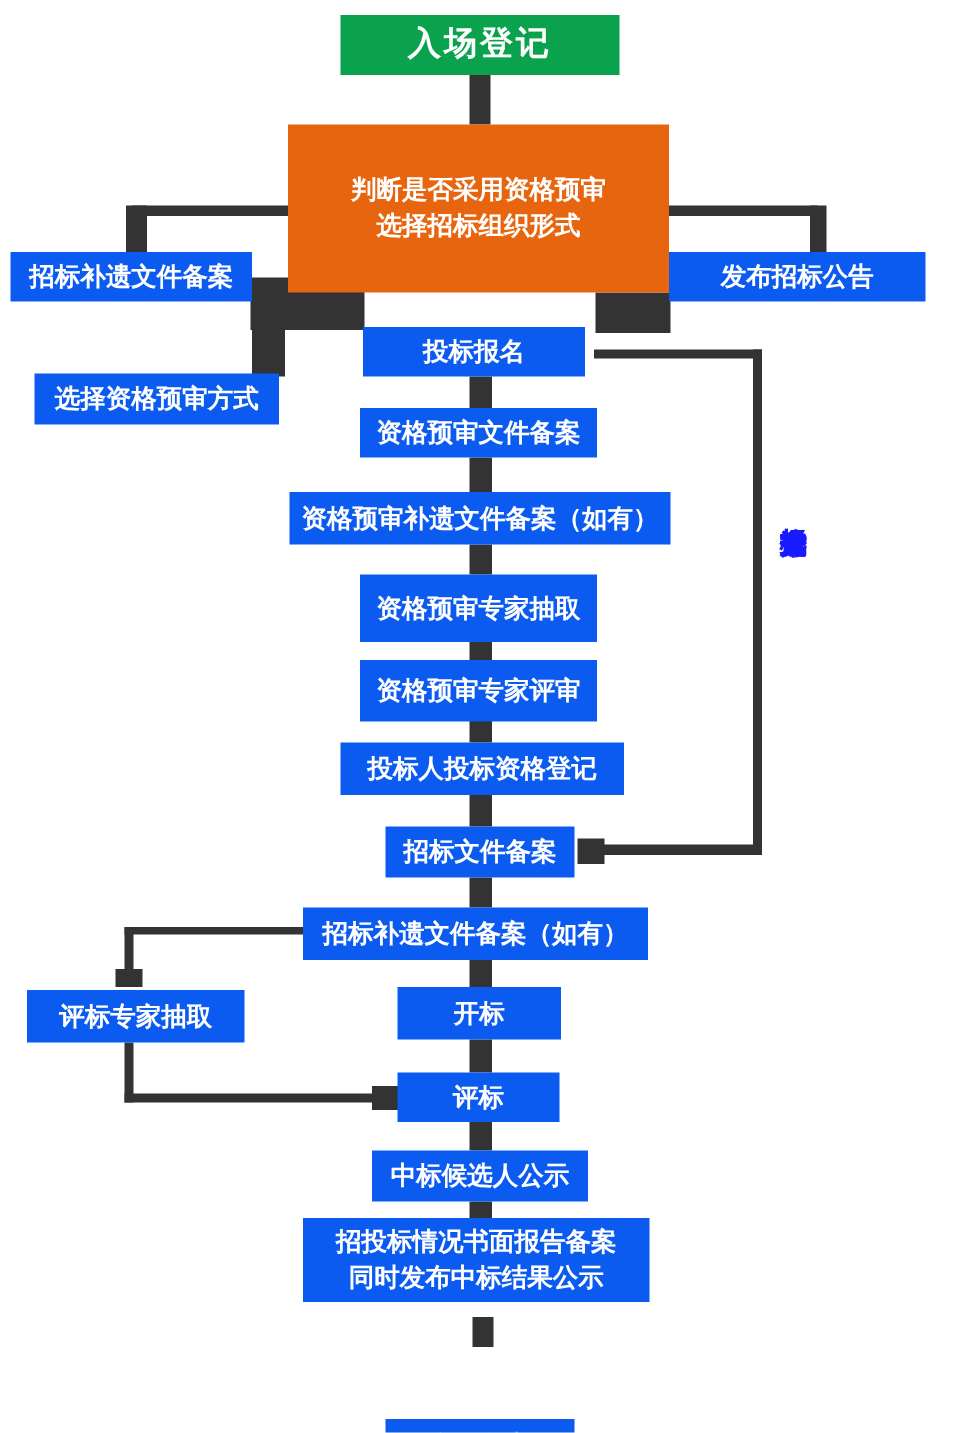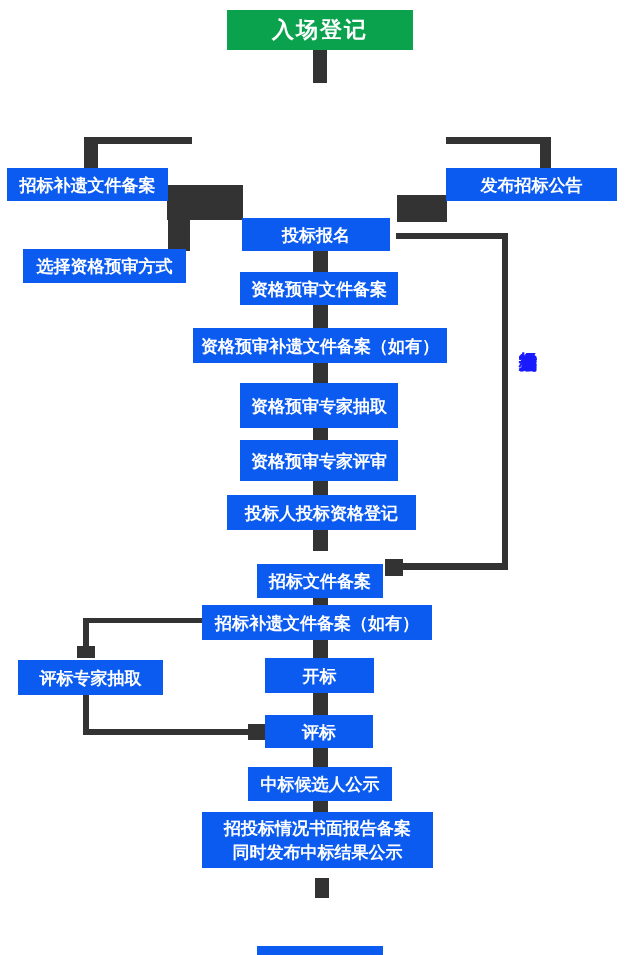--- a/index.html
+++ b/index.html
@@ -65,20 +65,24 @@
   <div class="conn" style="left:83px;top:618px;width:6px;height:30px;"></div>
   <div class="conn" style="left:77px;top:646px;width:18px;height:12px;"></div>
   <div class="conn" style="left:83px;top:695px;width:6px;height:40px;"></div>
   <div class="conn" style="left:83px;top:729px;width:170px;height:6px;"></div>
   <div class="conn" style="left:248px;top:724px;width:19px;height:16px;"></div>
 
   <div class="box green" style="left:227px;top:10px;width:186px;height:40px;">
     <span>入场登记</span>
   </div>
 
+  <div class="box orange" style="left:192px;top:83px;width:254px;height:112px;">
+    <span>判断是否采用资格预审</span>
+    <span>选择招标组织形式</span>
+  </div>
 
   <div class="box blue" style="left:7px;top:168px;width:161px;height:33px;">
     <span>招标补遗文件备案</span>
   </div>
 
   <div class="box blue" style="left:446px;top:168px;width:171px;height:33px;">
     <span>发布招标公告</span>
   </div>
 
   <div class="box blue" style="left:23px;top:249px;width:163px;height:34px;">
@@ -102,21 +106,21 @@
   </div>
 
   <div class="box blue" style="left:240px;top:440px;width:158px;height:41px;">
     <span>资格预审专家评审</span>
   </div>
 
   <div class="box blue" style="left:227px;top:495px;width:189px;height:35px;">
     <span>投标人投标资格登记</span>
   </div>
 
-  <div class="box blue" style="left:257px;top:551px;width:126px;height:34px;margin-top:13px;">
+  <div class="box blue" style="left:257px;top:551px;width:126px;height:34px;">
     <span>招标文件备案</span>
   </div>
 
   <div class="box blue" style="left:202px;top:605px;width:230px;height:35px;">
     <span>招标补遗文件备案（如有）</span>
   </div>
 
   <div class="box blue" style="left:18px;top:660px;width:145px;height:35px;">
     <span>评标专家抽取</span>
   </div>

